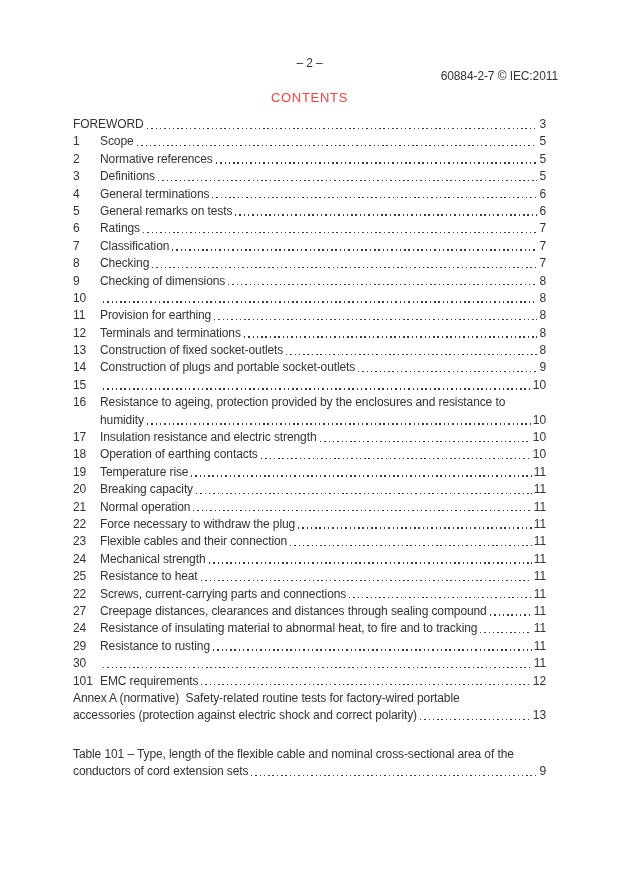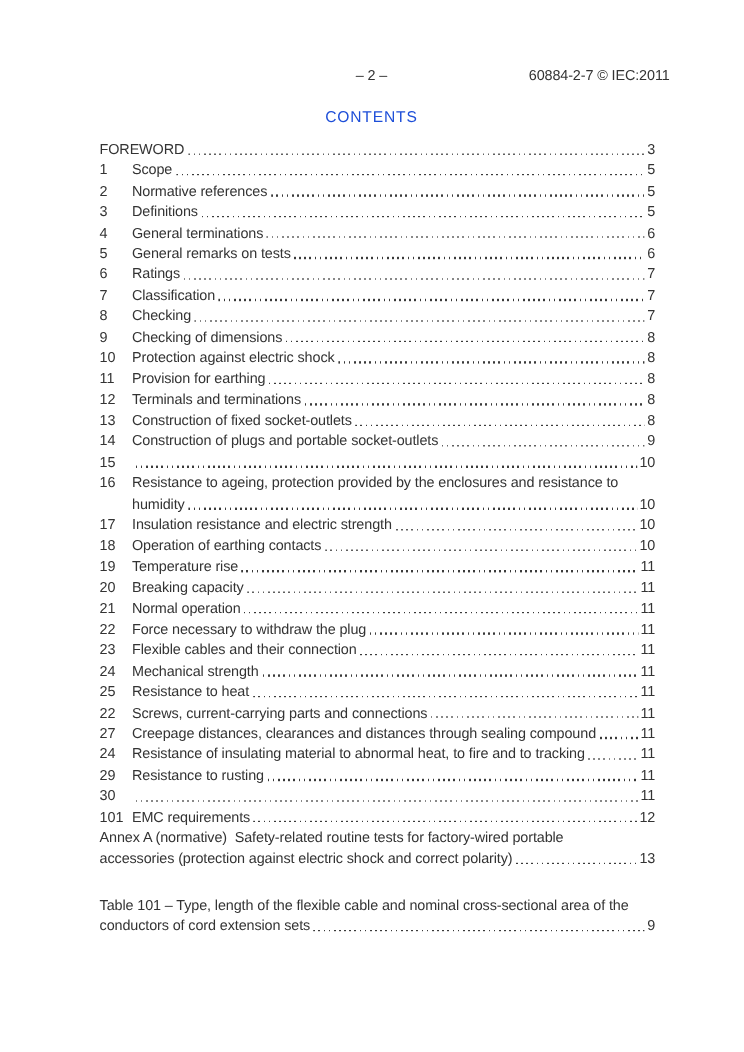--- a/index.html
+++ b/index.html
@@ -13,31 +13,31 @@
     letter-spacing: -0.1px;
     padding: 56px 74px 0 73px;
     position: relative;
     overflow: hidden;
   }
   .header { position: relative; height: 15px; }
   .header .page-label {
     position: absolute; left: 50%; transform: translateX(-50%);
     top: 0; white-space: pre;
   }
-  .header .doc-ref { position: absolute; right: -12px; top: 0; white-space: pre; }
+  .header .doc-ref { position: absolute; right: -12px; top: 13px; white-space: pre; }
   .contents-title {
     margin: 19px 0 0 0;
     text-align: center;
     font-size: 13px;
     font-weight: 400;
     letter-spacing: 0.7px;
-    color: #1d4ed8;
+    color: #ef4444;
   }
   .toc { margin-top: 11px; }
-  .toc-entry { cursor: default; margin-left: 10px; }
+  .toc-entry { cursor: default; }
   .toc-line {
     display: flex;
     height: 17.4px;
     line-height: 17.4px;
     white-space: pre;
     align-items: stretch;
   }
   .num { width: 27px; flex: 0 0 27px; }
   .txt { flex: 0 0 auto; }
   .leader {
@@ -86,21 +86,21 @@
       <div class="toc-entry">
         <div class="toc-line"><span class="num">7</span><span class="txt">Classification</span><span class="leader"></span><span class="pg">7</span></div>
       </div>
       <div class="toc-entry">
         <div class="toc-line"><span class="num">8</span><span class="txt">Checking</span><span class="leader"></span><span class="pg">7</span></div>
       </div>
       <div class="toc-entry">
         <div class="toc-line"><span class="num">9</span><span class="txt">Checking of dimensions</span><span class="leader"></span><span class="pg">8</span></div>
       </div>
       <div class="toc-entry">
-        <div class="toc-line"><span class="num">10</span><span class="txt">Protection against electric shock</span><span class="leader"></span><span class="pg">8</span></div>
+        <div class="toc-line"><span class="num">10</span><span class="leader"></span><span class="pg">8</span></div>
       </div>
       <div class="toc-entry">
         <div class="toc-line"><span class="num">11</span><span class="txt">Provision for earthing</span><span class="leader"></span><span class="pg">8</span></div>
       </div>
       <div class="toc-entry">
         <div class="toc-line"><span class="num">12</span><span class="txt">Terminals and terminations</span><span class="leader"></span><span class="pg">8</span></div>
       </div>
       <div class="toc-entry">
         <div class="toc-line"><span class="num">13</span><span class="txt">Construction of fixed socket-outlets</span><span class="leader"></span><span class="pg">8</span></div>
       </div>

